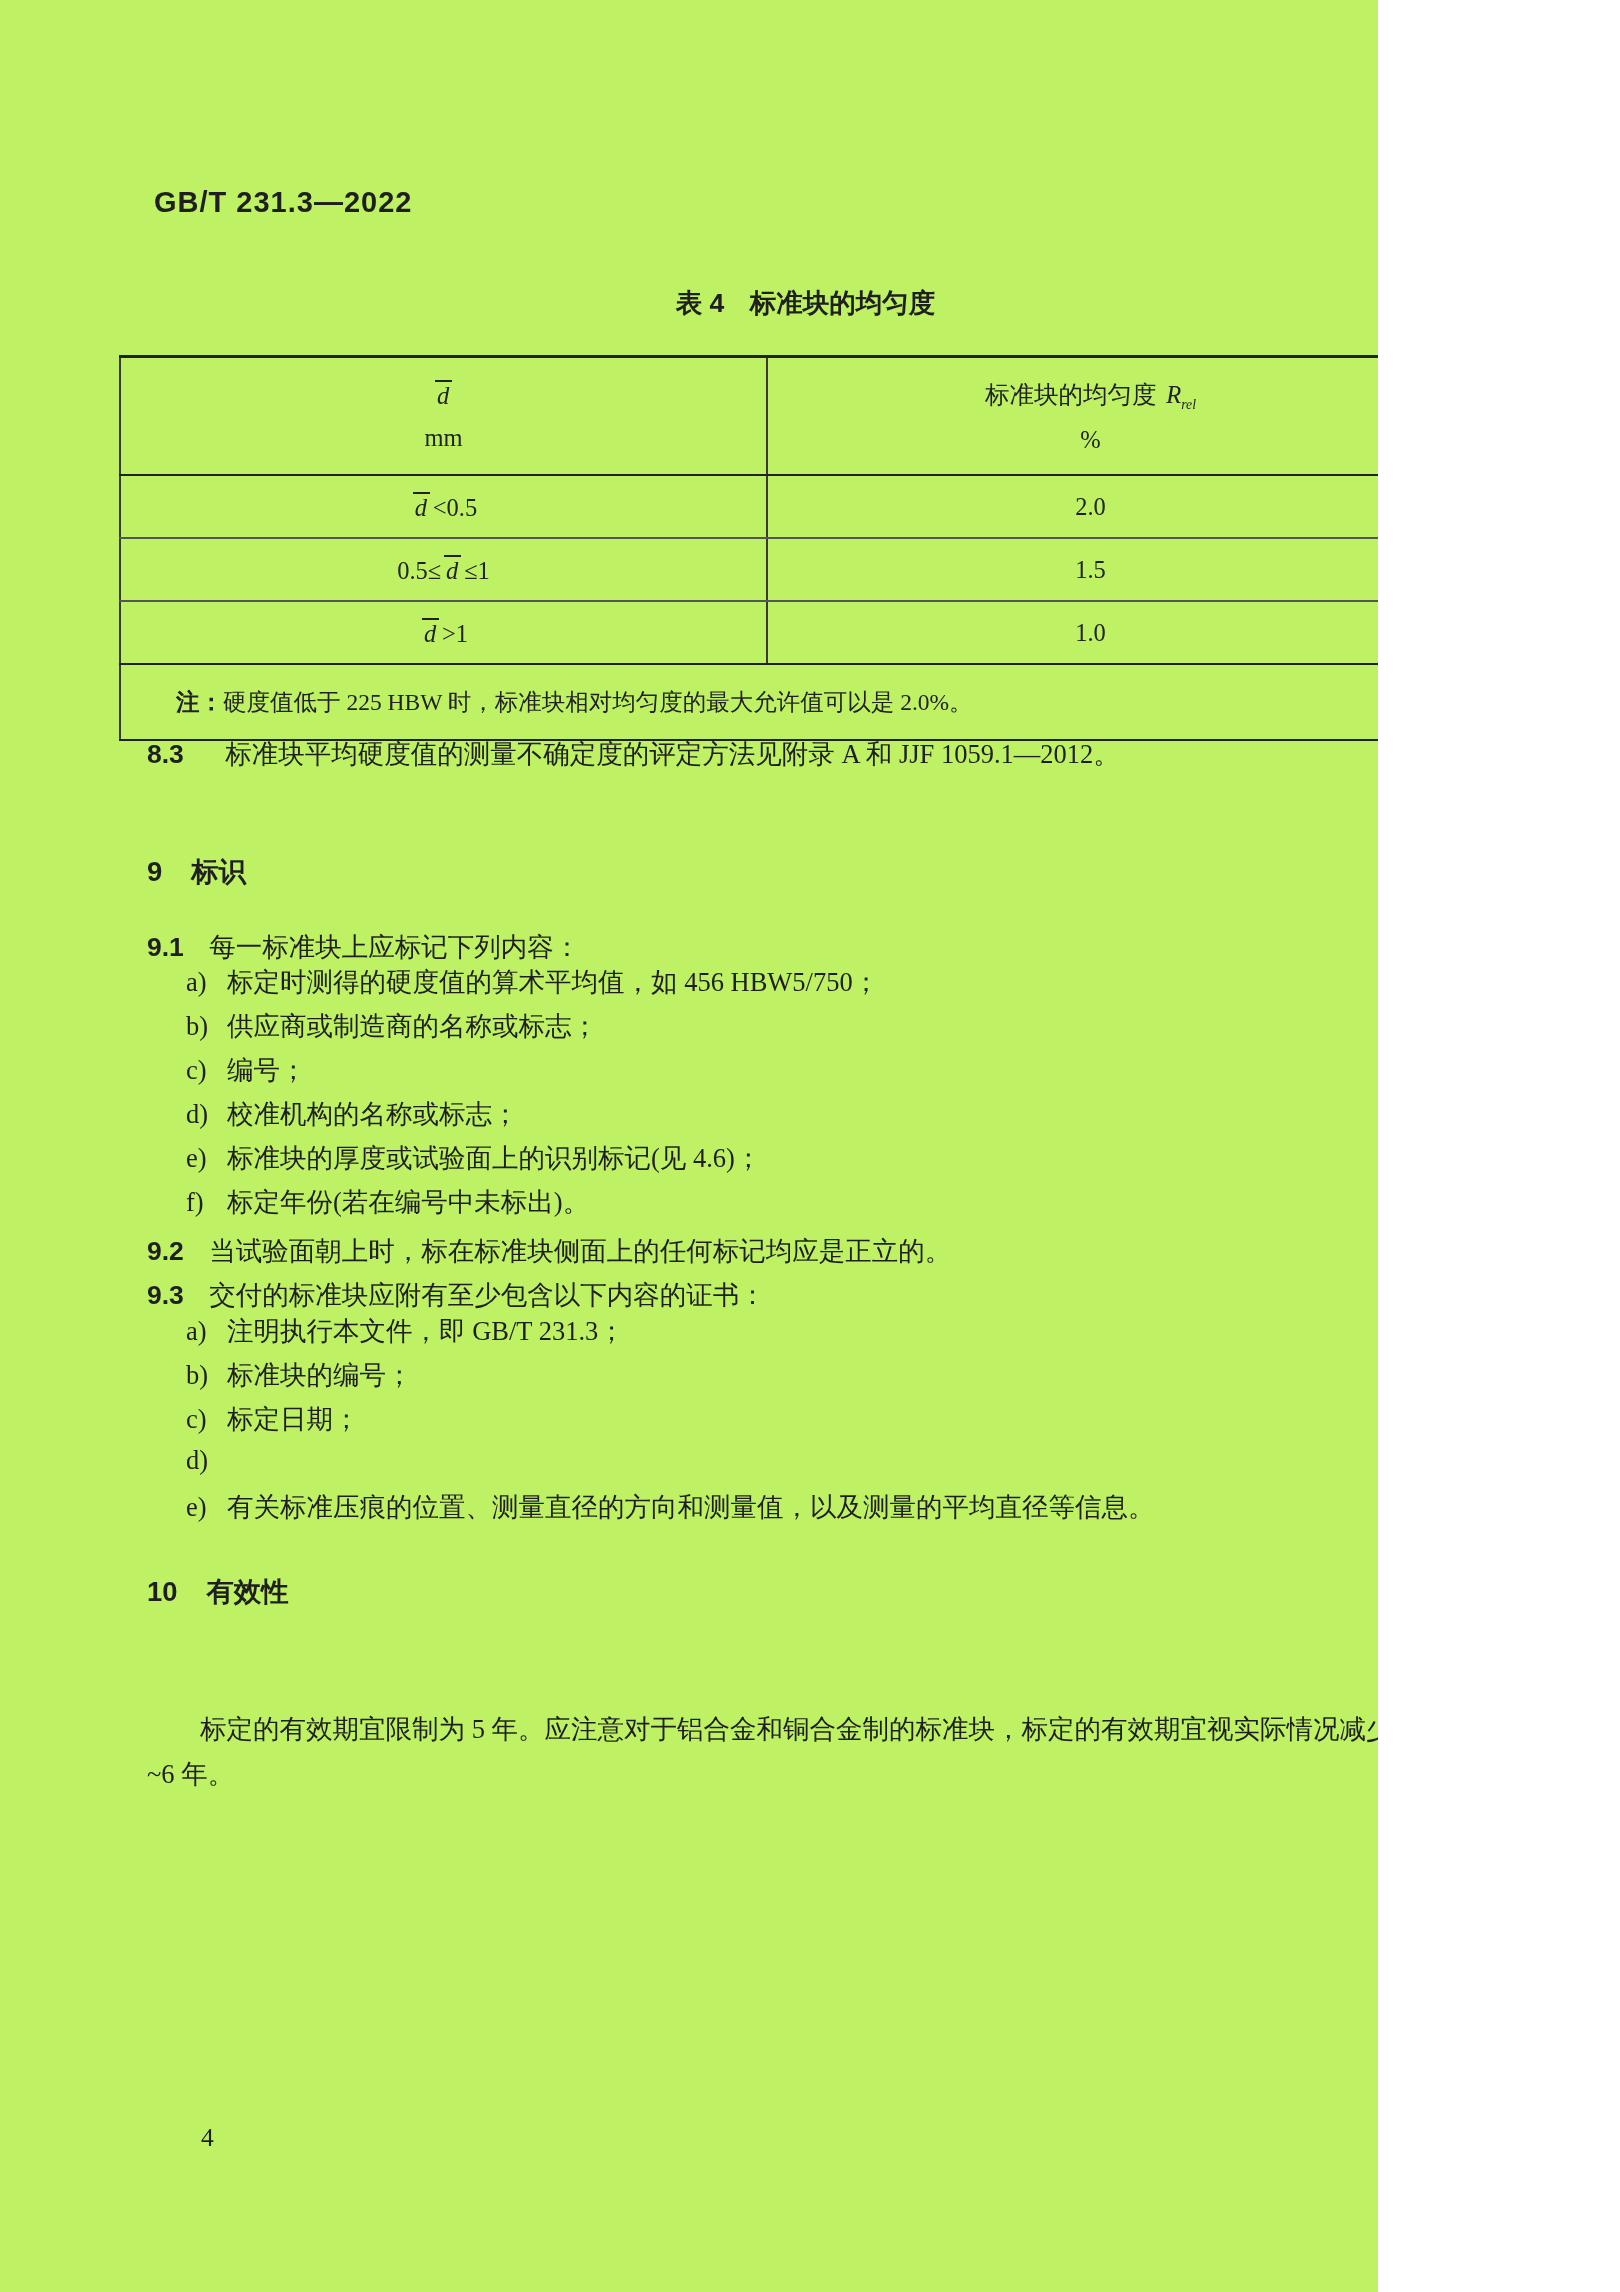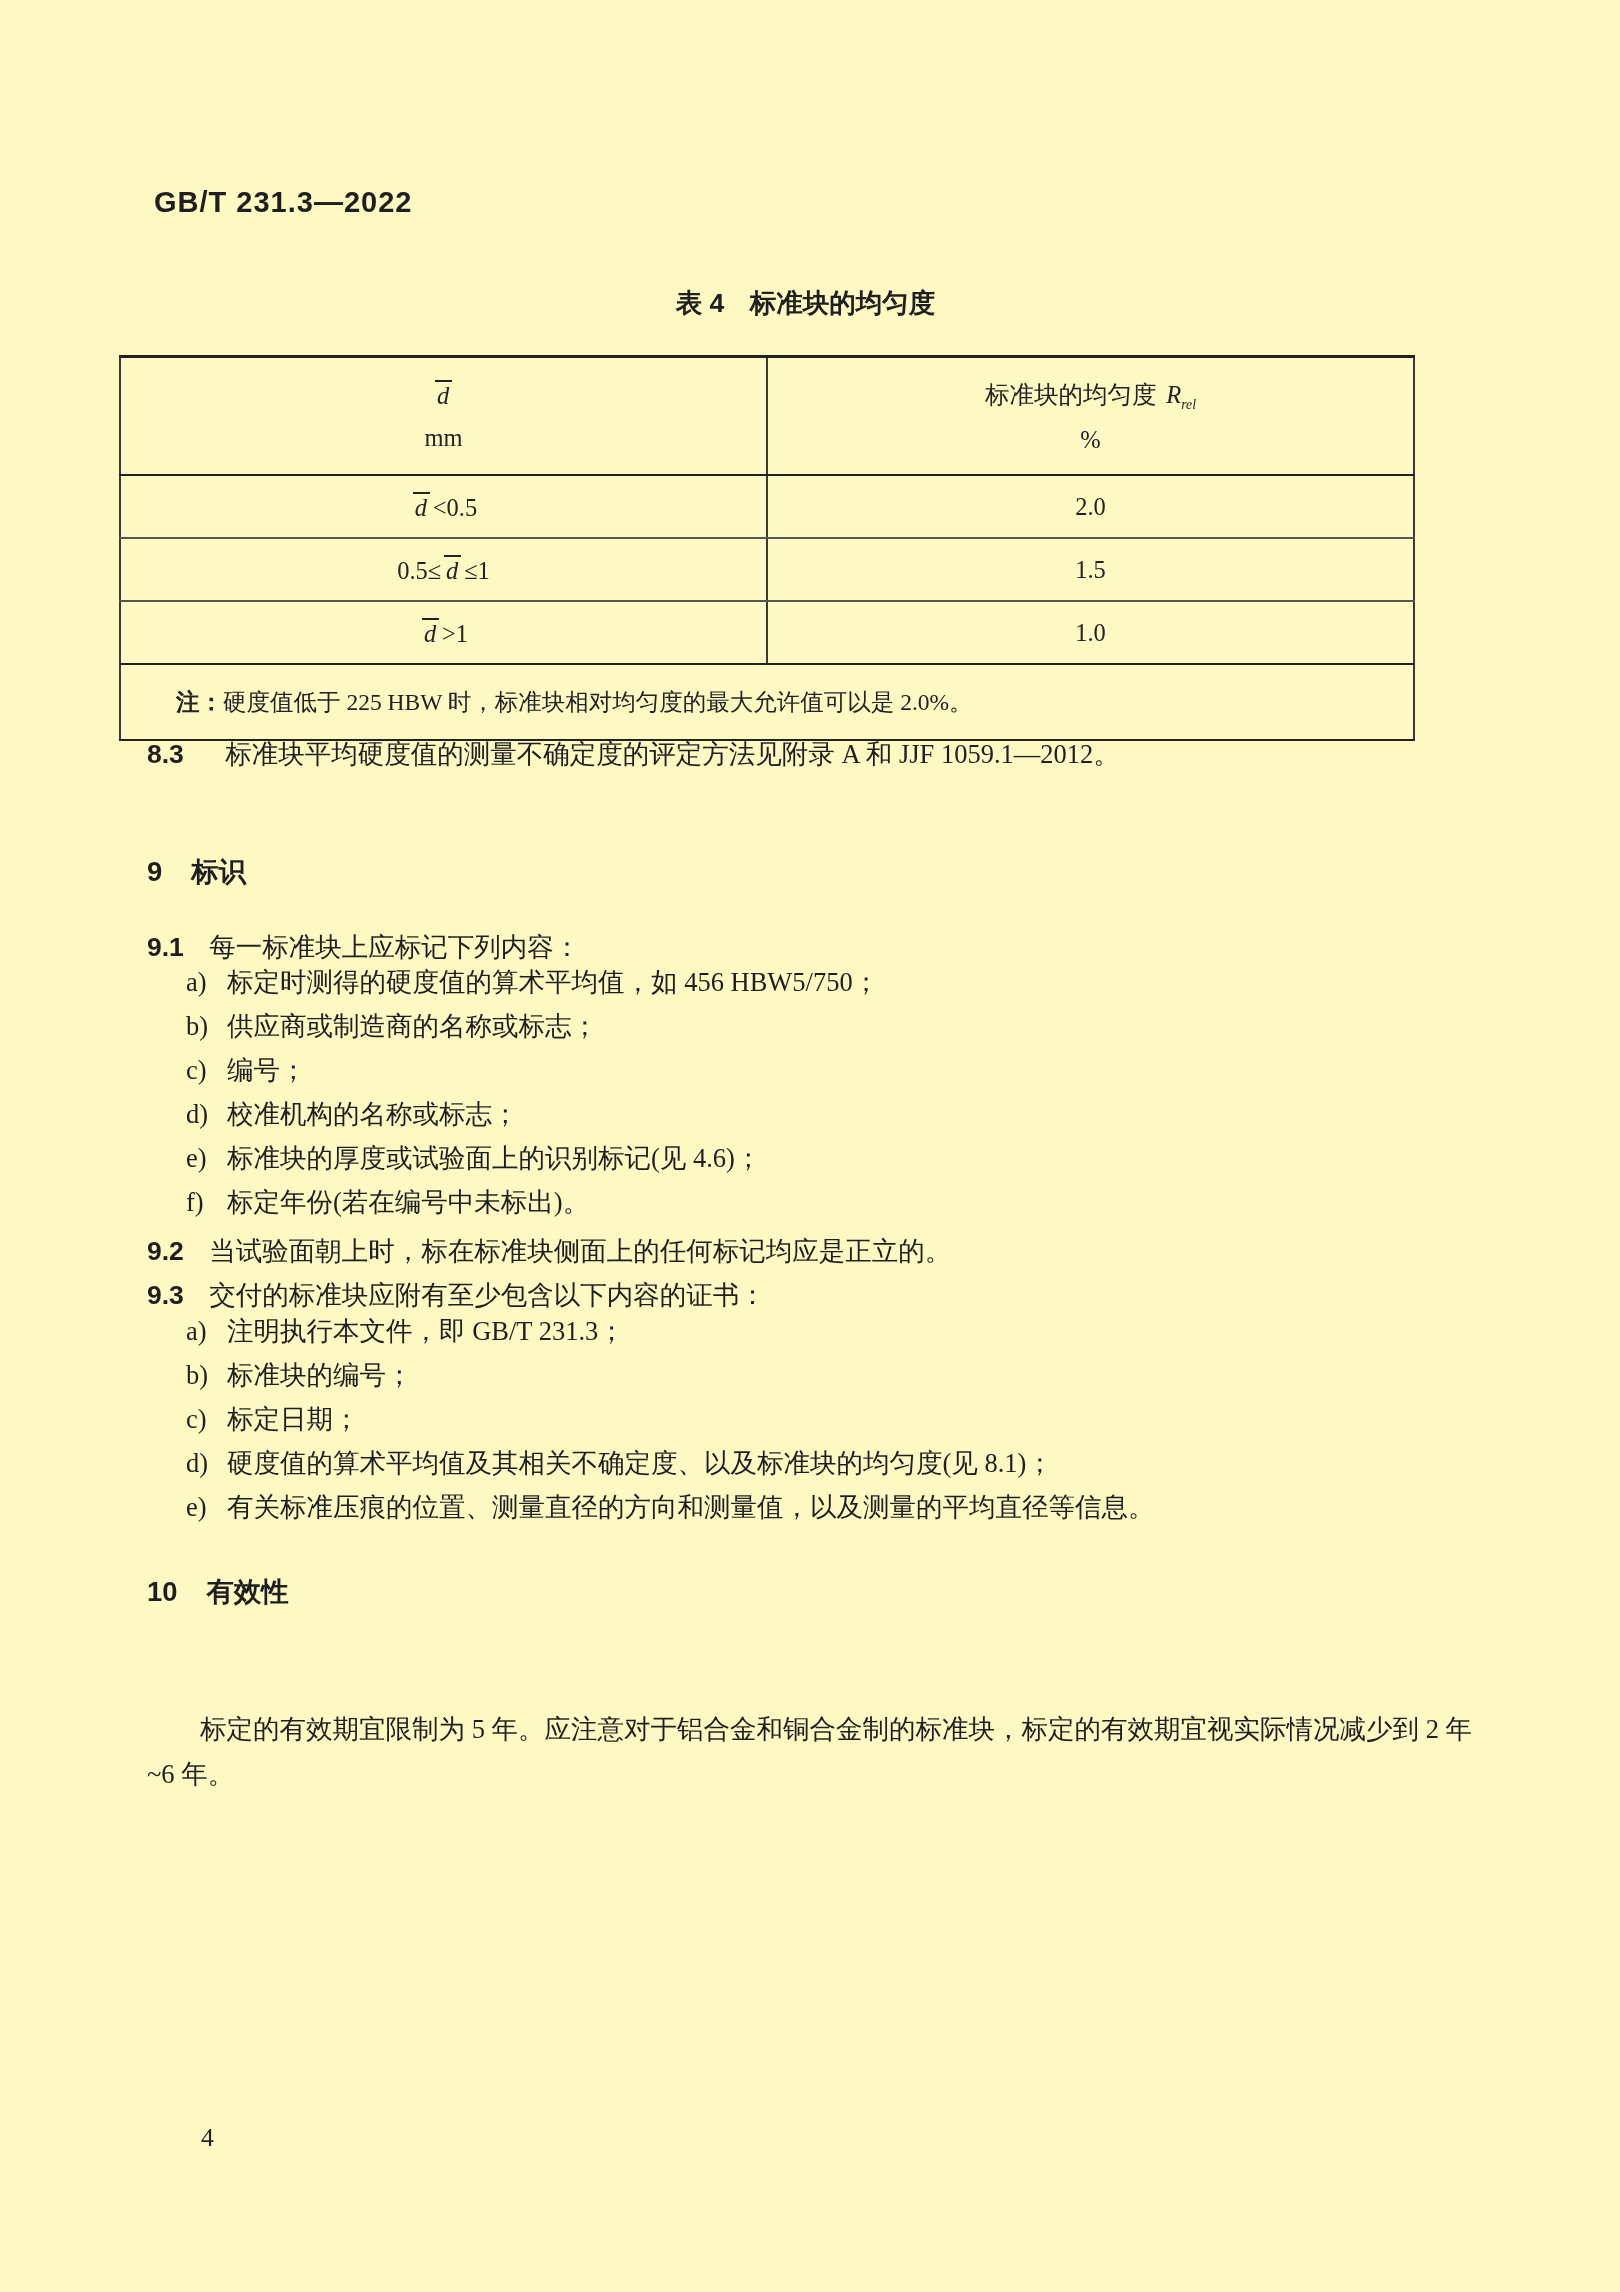--- a/index.html
+++ b/index.html
@@ -1,18 +1,18 @@
 <!DOCTYPE html>
 <html><head>
 <meta charset="utf-8">
 <style>
   html,body{margin:0;padding:0;background:#ffffff;}
   .page{
-    position:relative;width:1620px;height:2293px;overflow:hidden;
-    background:#fef9c3;
+    position:relative;width:1378px;height:2293px;overflow:hidden;
+    background:#bef264;
     color:#1f1f1f;
     font-family:"Liberation Serif","DejaVu Serif",serif;
     font-size:26.5px;
   }
   .page::before{ 
     content:"";position:absolute;inset:0;pointer-events:none;
     background:linear-gradient(to right,#ececе8 0px,rgba(236,236,232,0) 9.8px,rgba(236,236,232,0) 1610px,#f1f1ee 1620px);
     opacity:.6;
   }
   .abs{position:absolute;}
@@ -182,21 +182,20 @@
     <div class="li">
         <span class="lbl">b)</span>
         <span>标准块的编号；</span>
       </div>
     <div class="li">
         <span class="lbl">c)</span>
         <span>标定日期；</span>
       </div>
     <div class="li">
         <span class="lbl">d)</span>
-        <span>硬度值的算术平均值及其相关不确定度、以及标准块的均匀度(见 8.1)；</span>
       </div>
     <div class="li">
         <span class="lbl">e)</span>
         <span>有关标准压痕的位置、测量直径的方向和测量值，以及测量的平均直径等信息。</span>
       </div>
   </div>
 
   <div class="abs h2" style="top:1574px;">
     <span class="snum">10</span>
       <span>有效性</span>

